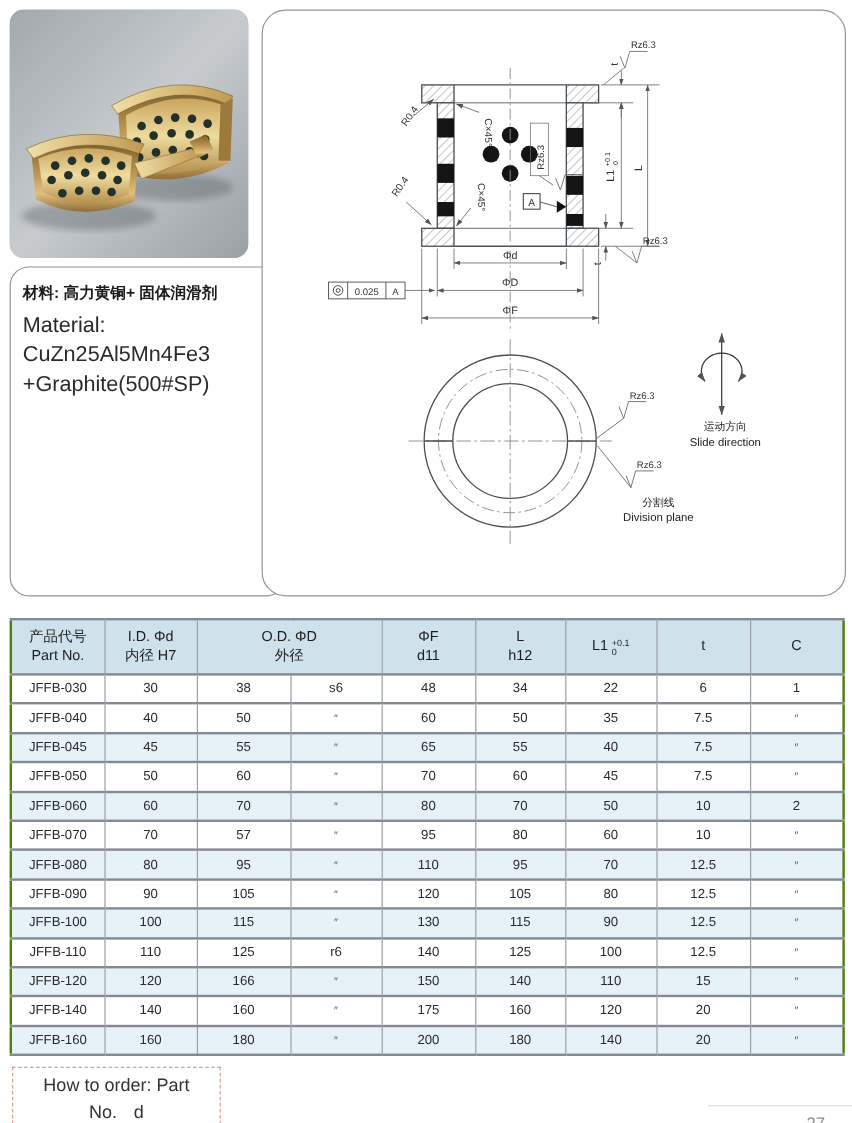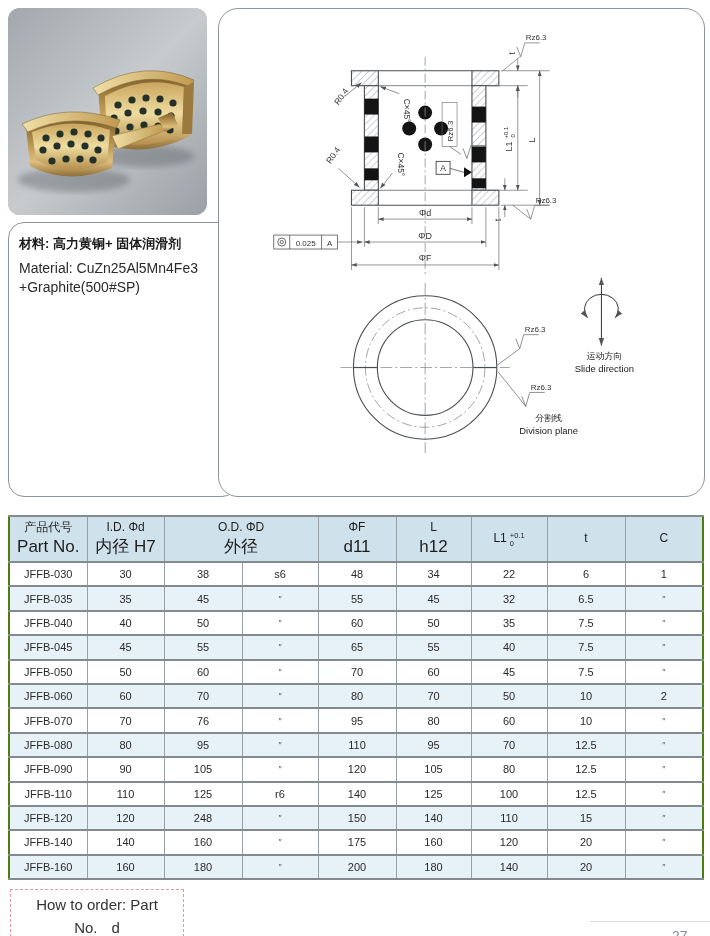--- a/index.html
+++ b/index.html
@@ -12,21 +12,21 @@
     position:absolute;left:8px;top:8px;width:199px;height:207px;
     border-radius:12px;overflow:hidden;background:#b0b5ba;
   }
   
   .material-box{
     position:absolute;left:8px;top:222px;width:230px;height:275px;
     box-sizing:border-box;border:1.5px solid #8e959b;border-radius:16px;
     padding:12px 10px;background:#fff;
   }
   .material-box .zh{font-size:13px;font-weight:bold;color:#1c1c1c;margin-bottom:6px;}
-  .material-box .en{font-size:14px;color:#2a2a2a;line-height:1.35;}
+  .material-box .en{font-size:18px;color:#2a2a2a;line-height:1.35;}
   
   .drawing-panel{
     position:absolute;left:218px;top:8px;width:487px;height:489px;
     box-sizing:border-box;border:1.5px solid #8e959b;border-radius:20px;background:#fff;
   }
   .drawing-panel svg{position:absolute;left:0;top:0;width:100%;height:100%;}
   
   table.spec{
     position:absolute;left:8px;top:515px;width:694px;
     border-collapse:collapse;table-layout:fixed;
@@ -34,21 +34,21 @@
   }
   table.spec th,table.spec td{
     border-left:1px solid #98a0a6;border-right:1px solid #98a0a6;
     border-top:2px solid #838a90;border-bottom:2px solid #838a90;
     text-align:center;vertical-align:middle;padding:0;
   }
   table.spec th{
     background:#cfe2ec;font-weight:normal;height:44px;color:#1d1d1d;
   }
   table.spec th .h1{font-size:12px;line-height:1.3;display:flex;align-items:center;justify-content:center;}
-  table.spec th .h2{font-size:17px;line-height:1.3;}
+  table.spec th .h2{font-size:12px;line-height:1.3;}
   table.spec th .tol{display:inline-flex;flex-direction:column;font-size:7.5px;line-height:1.1;margin-left:3px;text-align:left;transform:translateY(1px);}
   table.spec td{height:22.4px;font-size:11px;color:#2a2a2a;background:#fff;}
   table.spec tr.alt td{background:#e7f1f8;}
   table.spec td.ditto{font-size:9px;color:#555;}
   
   .order-box{
     position:absolute;left:10px;top:889px;width:152px;
     border:1.5px dashed #e49a9a;padding:4px 10px 5px 10px;background:#fff;
   }
   .order-box .ol1{font-size:15px;color:#333;line-height:1.5;text-align:center;}
@@ -377,31 +377,20 @@
         <td>JFFB-030</td>
         <td>30</td>
         <td>38</td>
         <td>s6</td>
         <td>48</td>
         <td>34</td>
         <td>22</td>
         <td>6</td>
         <td>1</td>
       </tr>
-      <tr class="alt">
-        <td>JFFB-035</td>
-        <td>35</td>
-        <td>45</td>
-        <td class="ditto">″</td>
-        <td>55</td>
-        <td>45</td>
-        <td>32</td>
-        <td>6.5</td>
-        <td class="ditto">″</td>
-      </tr>
       <tr>
         <td>JFFB-040</td>
         <td>40</td>
         <td>50</td>
         <td class="ditto">″</td>
         <td>60</td>
         <td>50</td>
         <td>35</td>
         <td>7.5</td>
         <td class="ditto">″</td>
@@ -435,21 +424,21 @@
         <td class="ditto">″</td>
         <td>80</td>
         <td>70</td>
         <td>50</td>
         <td>10</td>
         <td>2</td>
       </tr>
       <tr>
         <td>JFFB-070</td>
         <td>70</td>
-        <td>76</td>
+        <td>57</td>
         <td class="ditto">″</td>
         <td>95</td>
         <td>80</td>
         <td>60</td>
         <td>10</td>
         <td class="ditto">″</td>
       </tr>
       <tr class="alt">
         <td>JFFB-080</td>
         <td>80</td>
@@ -462,38 +451,49 @@
         <td class="ditto">″</td>
       </tr>
       <tr>
         <td>JFFB-090</td>
         <td>90</td>
         <td>105</td>
         <td class="ditto">″</td>
         <td>120</td>
         <td>105</td>
         <td>80</td>
+        <td>12.5</td>
+        <td class="ditto">″</td>
+      </tr>
+      <tr class="alt">
+        <td>JFFB-100</td>
+        <td>100</td>
+        <td>115</td>
+        <td class="ditto">″</td>
+        <td>130</td>
+        <td>115</td>
+        <td>90</td>
         <td>12.5</td>
         <td class="ditto">″</td>
       </tr>
       <tr>
         <td>JFFB-110</td>
         <td>110</td>
         <td>125</td>
         <td>r6</td>
         <td>140</td>
         <td>125</td>
         <td>100</td>
         <td>12.5</td>
         <td class="ditto">″</td>
       </tr>
       <tr class="alt">
         <td>JFFB-120</td>
         <td>120</td>
-        <td>248</td>
+        <td>166</td>
         <td class="ditto">″</td>
         <td>150</td>
         <td>140</td>
         <td>110</td>
         <td>15</td>
         <td class="ditto">″</td>
       </tr>
       <tr>
         <td>JFFB-140</td>
         <td>140</td>

